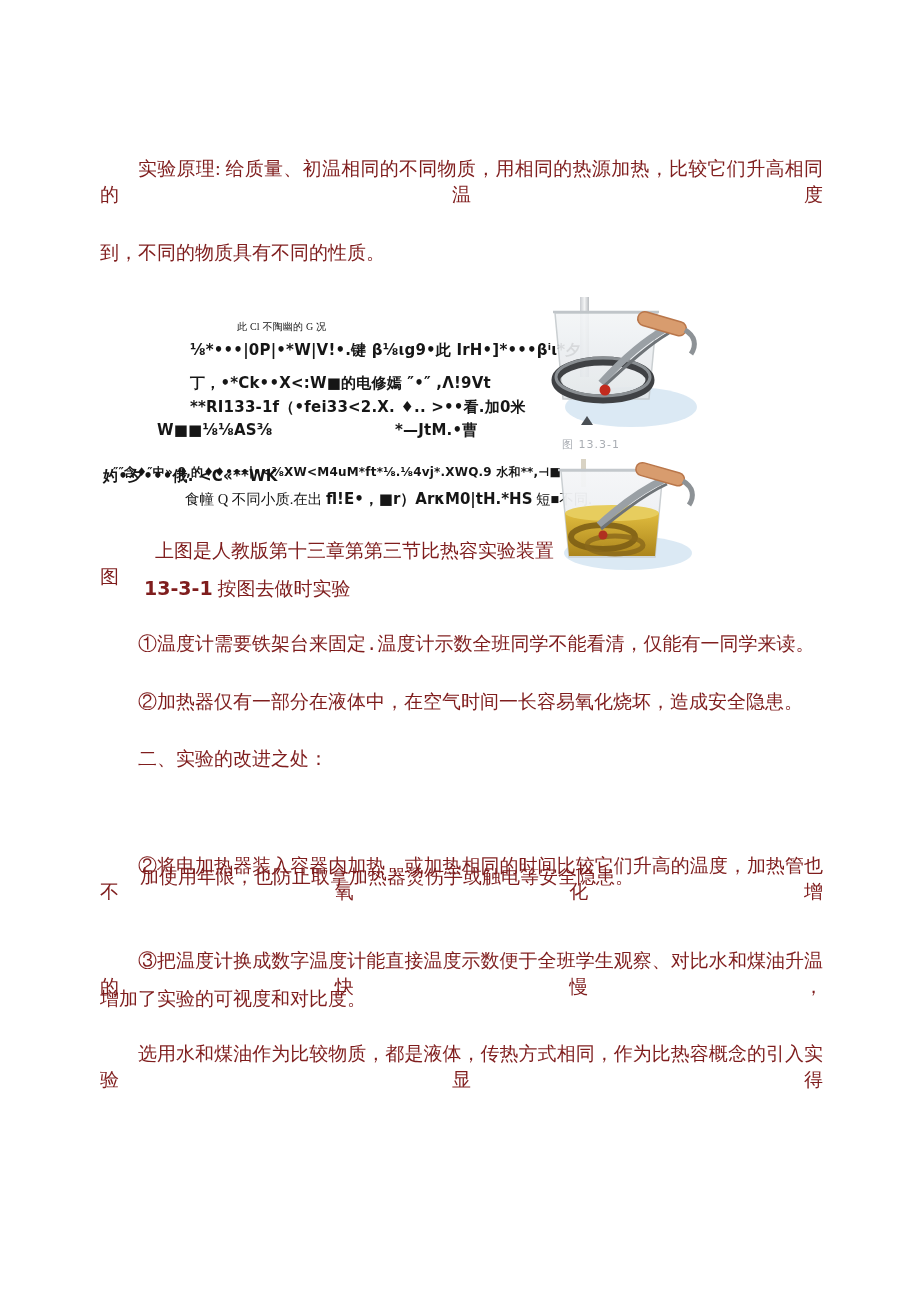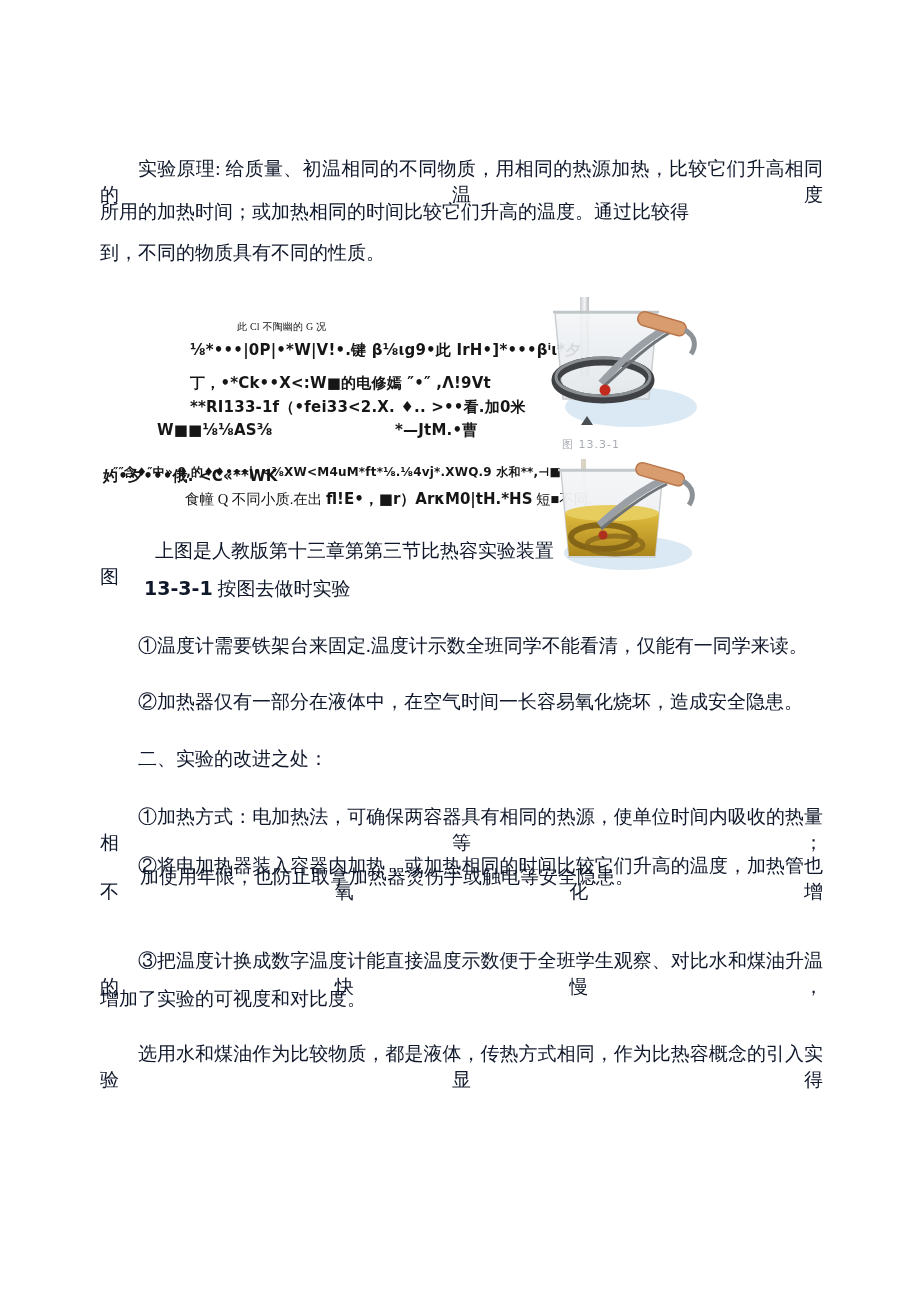--- a/index.html
+++ b/index.html
@@ -11,21 +11,21 @@
     overflow:hidden;
     font-family:"Liberation Serif","DejaVu Serif",serif;
     color:#1c1c1c;
   }
   .line{
     position:absolute;
     left:100px;
     width:723px;
     font-size:19px;
     line-height:1.35;
-    color:#0f172a;
+    color:#7f1d1d;
     white-space:normal;
   }
   .indent2{text-indent:2em;}
   .indent3{text-indent:2.9em;}
   .just{text-align:justify;text-align-last:justify;}
   .ocr{
     position:absolute;
     font-family:"DejaVu Sans","Liberation Sans",sans-serif;
     font-weight:700;
     font-size:15px;
@@ -58,21 +58,20 @@
     font-family:"DejaVu Sans","Liberation Sans",sans-serif;
     font-weight:700;
   }
 </style>
 </head>
 <body>
 
 <div class="page">
 
   <div class="line indent2 just" style="top:156px;">实验原理: 给质量、初温相同的不同物质，用相同的热源加热，比较它们升高相同的温度</div>
-  <div class="line" style="top:199px;">所用的加热时间；或加热相同的时间比较它们升高的温度。通过比较得</div>
   <div class="line" style="top:240px;">到，不同的物质具有不同的性质。</div>
 
   <div class="ocr ocr-serif" style="left:237px;top:320px;">此 Cl 不陶幽的 G 况</div>
   <div class="ocr" style="left:190px;top:341px;">⅛*•••|0P|•*W|V!•.键 β⅛ιg9•此 IrH•]*•••βⁱι*夕.</div>
   <div class="ocr" style="left:190px;top:374px;text-align:right;">丁，•*Ck••X&lt;:W■的电修嫣 ″•″ ,Λ!9Vt</div>
   <div class="ocr" style="left:190px;top:398px;">**RI133-1f（•fei33&lt;2.Ⅹ. ♦.. &gt;••看.加0米</div>
   <div class="ocr" style="left:157px;top:421px;">W■■⅛⅛AS⅜</div>
   <div class="ocr" style="left:395px;top:421px;">*—JtM.•曹</div>
   <div class="ocr" style="left:113px;top:464px;font-size:12px;">″″含♦″中».9,的♦♦•••|•&lt;⅜XW&lt;M4uM*ft*⅛.⅛4vj*.ⅩWQ.9 水和**,⊣■</div>
   <div class="ocr" style="left:103px;top:467px;">妁•夕•••俄. &lt;C«**WK</div>
@@ -139,26 +138,25 @@
       </g>
       <path d="M140 22 C150 28 152 37 146 46" stroke="#8d9296" stroke-width="5" fill="none"></path>
     </svg>
   </div>
 
   <div class="line indent3" style="top:538px;width:460px;">上图是人教版第十三章第第三节比热容实验装置图</div>
   <div class="line" style="top:576px;margin-left:44px;">
     <span class="numlabel">13-3-1</span><span> 按图去做时实验</span>
   </div>
 
-  <div class="line indent2" style="top:633px;">①温度计需要铁架台来固定.温度计示数全班同学不能看清，仅能有一同学来读。</div>
+  <div class="line indent2" style="top:633px;font-family:Liberation Mono, monospace;">①温度计需要铁架台来固定.温度计示数全班同学不能看清，仅能有一同学来读。</div>
   <div class="line indent2" style="top:689px;">②加热器仅有一部分在液体中，在空气时间一长容易氧化烧坏，造成安全隐患。</div>
 
   <div class="line indent2" style="top:746px;">二、实验的改进之处：</div>
 
-  <div class="line indent2 just" style="top:804px;">①加热方式：电加热法，可确保两容器具有相同的热源，使单位时间内吸收的热量相等；</div>
   <div class="line indent2 just" style="top:853px;">②将电加热器装入容器内加热，或加热相同的时间比较它们升高的温度，加热管也不氧化增</div>
   <div class="line" style="top:864px;margin-left:40px;">加使用年限，也防止取拿加热器烫伤手或触电等安全隐患。</div>
   <div class="line indent2 just" style="top:948px;">③把温度计换成数字温度计能直接温度示数便于全班学生观察、对比水和煤油升温的快慢，</div>
   <div class="line" style="top:986px;">增加了实验的可视度和对比度。</div>
 
   <div class="line indent2 just" style="top:1041px;">选用水和煤油作为比较物质，都是液体，传热方式相同，作为比热容概念的引入实验显得</div>
 
 </div>
 
 </body></html>

